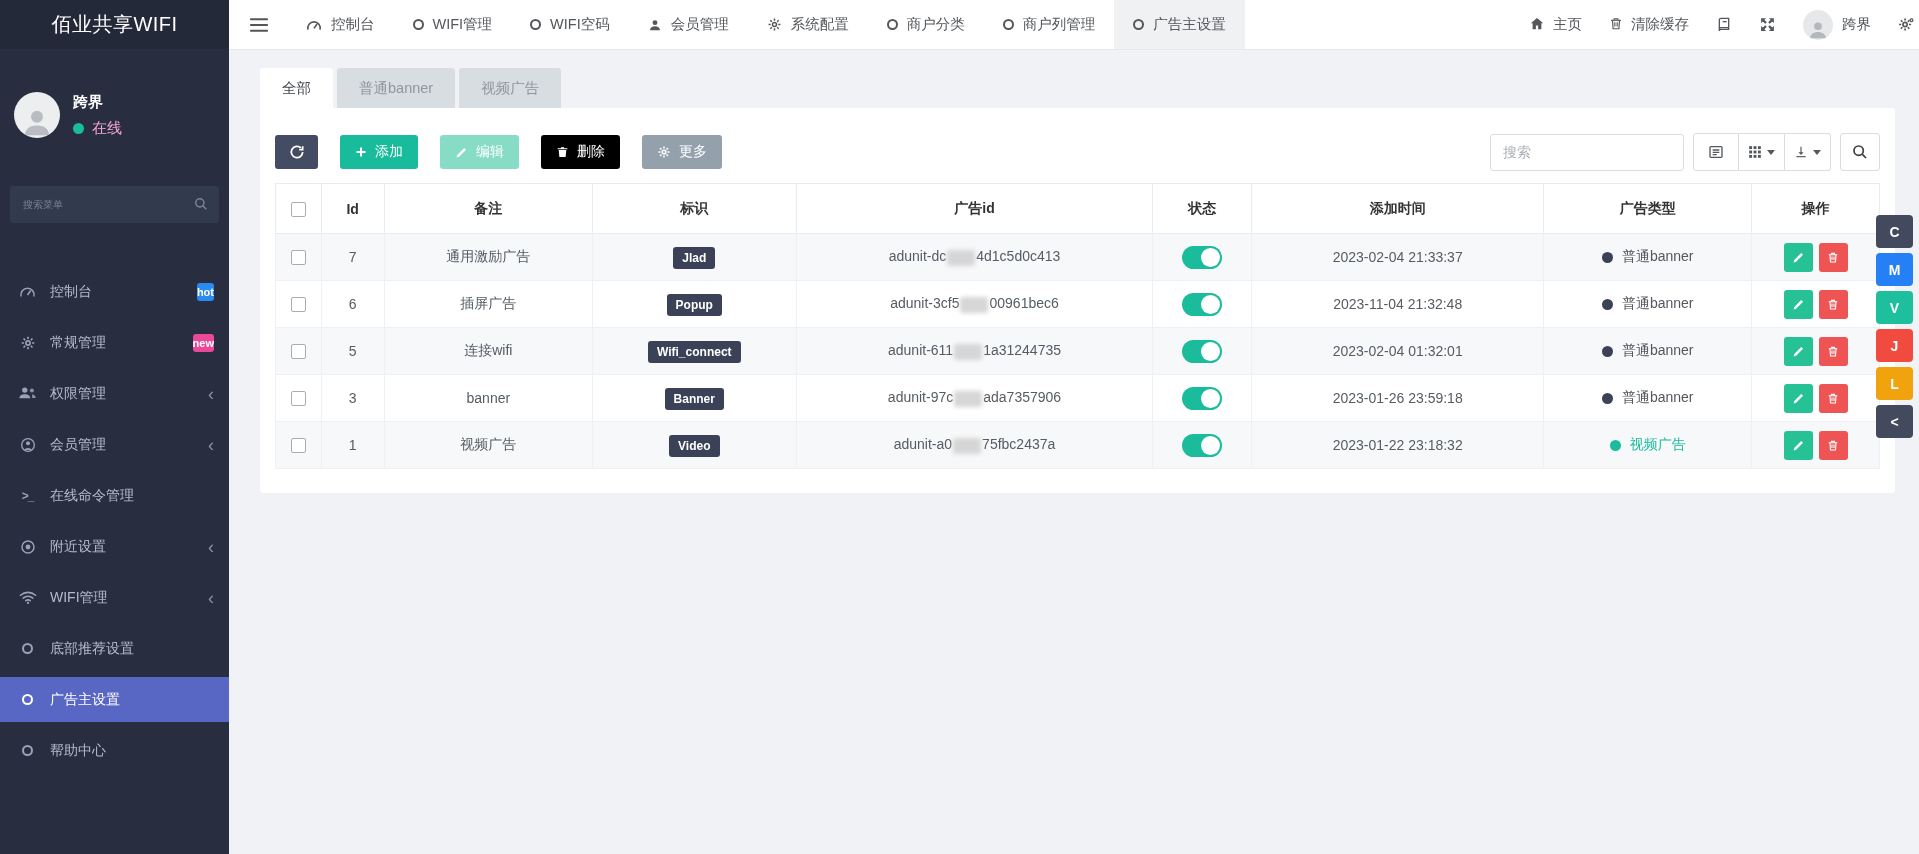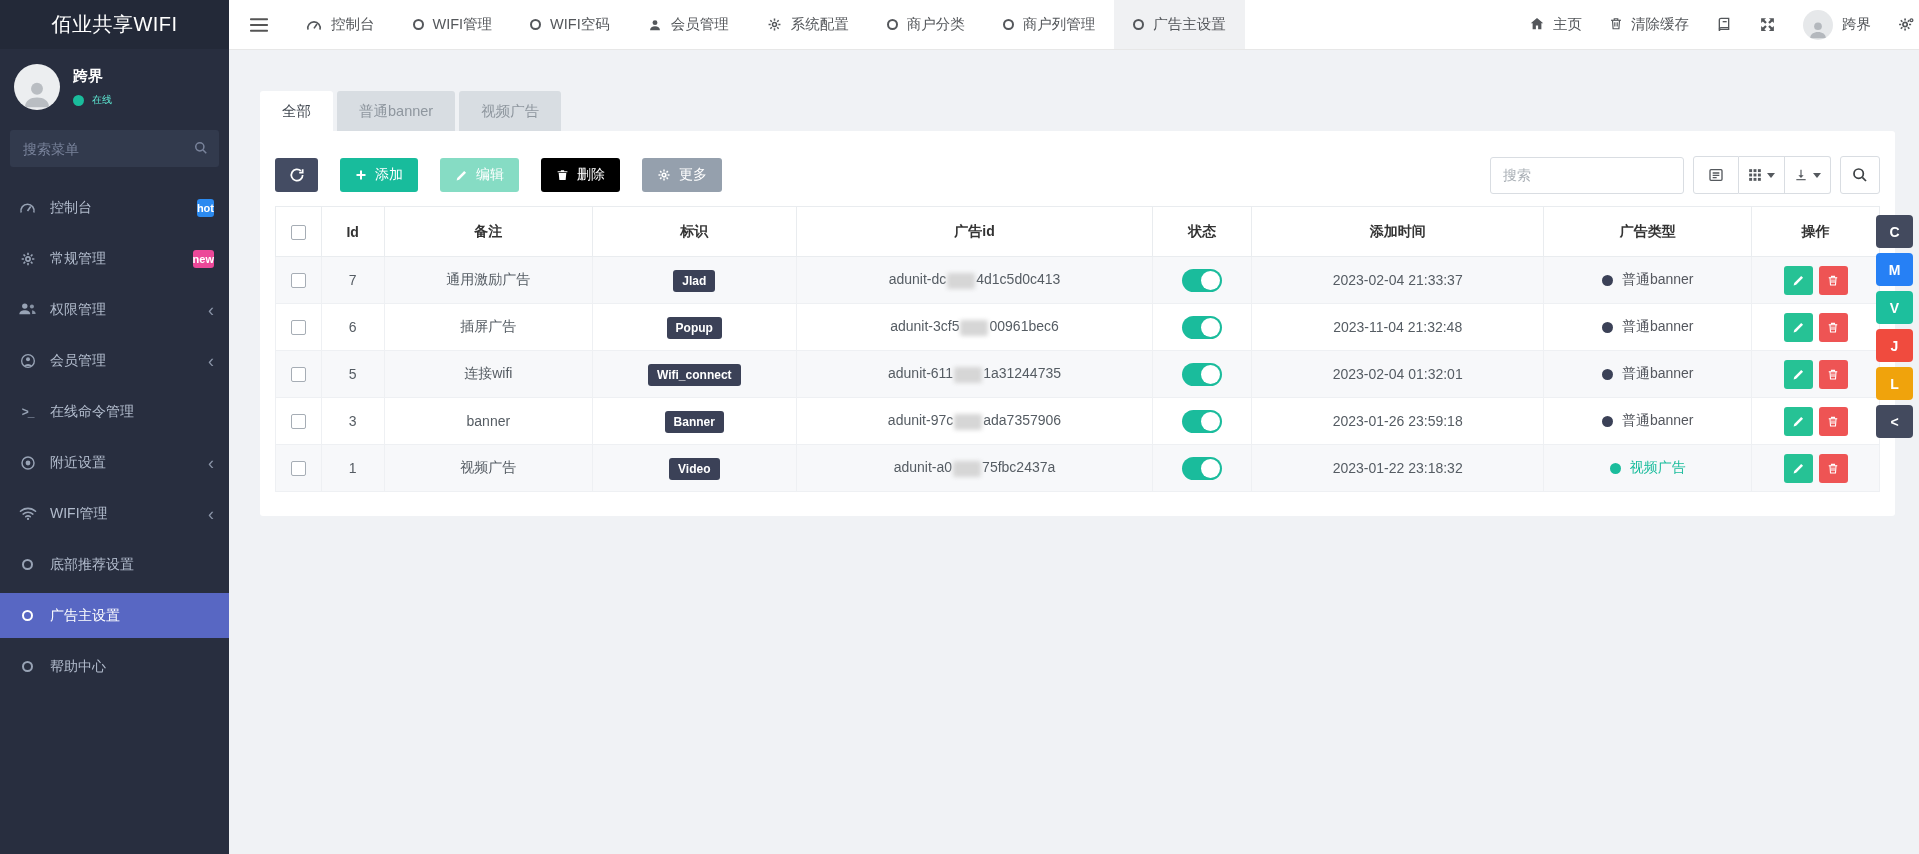--- a/index.html
+++ b/index.html
@@ -5,29 +5,29 @@
   * { box-sizing: border-box; }
   html,body { margin:0; padding:0; }
   body {
     width:1919px; height:854px; overflow:hidden;
     font-family:"Liberation Sans", sans-serif;
     background:#f0f2f5; color:#555c63;
   }
   .app { display:flex; height:100%; }
 
   
-  .sidebar { width:229px; flex-shrink:0; background:#282e3f; display:flex; flex-direction:column; }
+  .sidebar { width:229px; flex-shrink:0; background:#282e3f; display:flex; flex-direction:column;gap:28px; }
   .logo { height:49px; line-height:49px; text-align:center; color:#fff; font-size:20px; background:#232938; letter-spacing:.5px; }
   .user-block { display:flex; align-items:center; gap:13px; padding:15px 14px 8px 14px; }
   .avatar-lg { width:46px; height:46px; border-radius:50%; background:#eceef0; color:#b9bdc2; display:flex; align-items:flex-end; justify-content:center; overflow:hidden; }
   .user-name { color:#fff; font-weight:bold; font-size:15px; margin-bottom:7px; }
-  .user-status { display:flex; align-items:center; gap:8px; color:#5eead4; font-size:10px; }
+  .user-status { display:flex; align-items:center; gap:8px; color:#f9a8d4; font-size:15px; }
   .sdot { width:11px; height:11px; border-radius:50%; background:#1abc9c; }
   .menu-search { margin:12px 10px 18px 10px; position:relative; }
-  .menu-search input { width:100%; height:37px; border:none; border-radius:3px; background:#323a4d; color:#f97316; padding:0 34px 0 13px; font-size:14px; font-family:inherit; outline:none; }
+  .menu-search input { width:100%; height:37px; border:none; border-radius:3px; background:#323a4d; color:#f97316; padding:0 34px 0 13px; font-size:10px; font-family:inherit; outline:none; }
   .menu-search input::placeholder { color:#79839b; }
   .menu-search .mag { position:absolute; right:11px; top:11px; color:#79839b; }
   .menu { flex:1; }
   .m-item { height:45px; margin-bottom:6px; display:flex; align-items:center; gap:13px; padding:0 15px 0 18px; font-size:14px; color:#b2bccd; cursor:pointer; }
   .m-item.active { background:#5867c3; color:#fff; }
   .m-icon { width:19px; display:flex; justify-content:center; align-items:center; color:#98a3b5; flex-shrink:0; }
   .m-item.active .m-icon { color:#fff; }
   .m-label { flex:1; }
   .badge { font-size:11px; font-weight:bold; color:#fff; border-radius:3px; padding:3px 0; }
   .badge.hot { background:#2b8af0; }
@@ -43,21 +43,21 @@
   .topnav { display:flex; }
   .tn-item { display:flex; align-items:center; gap:9px; padding:0 19px; font-size:14.5px; color:#54575b; cursor:pointer; white-space:nowrap; }
   .tn-item.active { background:#f0f1f3; }
   .tn-icon { display:flex; color:#54575b; }
   .topbar-right { margin-left:auto; display:flex; align-items:center; gap:27px; padding-right:4px; font-size:14.5px; color:#54575b; }
   .tr-item { display:flex; align-items:center; gap:8px; cursor:pointer; white-space:nowrap; }
   .tb-avatar { width:30px; height:30px; border-radius:50%; background:#e6e8ea; color:#b4b8bd; display:flex; align-items:flex-end; justify-content:center; overflow:hidden; }
   .user-widget { display:flex; align-items:center; gap:9px; cursor:pointer; }
 
   
-  .workspace { padding:41px 24px 0 31px; }
+  .workspace { padding:18px 24px 0 31px; }
   .tabs { display:flex; gap:4px; }
   .tab { height:40px; display:flex; align-items:center; padding:0 22px; background:#d8dde2; color:#8f979f; font-size:14.5px; border-radius:3px 3px 0 0; cursor:pointer; }
   .tab.active { background:#fff; color:#404750; }
   .panel { background:#fff; padding:15px 15px 24px 15px; border-radius:0 3px 3px 3px; }
 
   
   .toolbar { display:flex; align-items:center; margin:10px 0 12px 0;gap:16px; }
   .btn { height:34px; border:none; border-radius:3px; color:#fff; font-size:14px; padding:0 15px; display:inline-flex; align-items:center; gap:8px; cursor:pointer; margin-right:6px; font-family:inherit; }
   .btn svg { flex-shrink:0; }
   .btn-refresh { background:#444c63; width:43px; padding:0; justify-content:center; }

